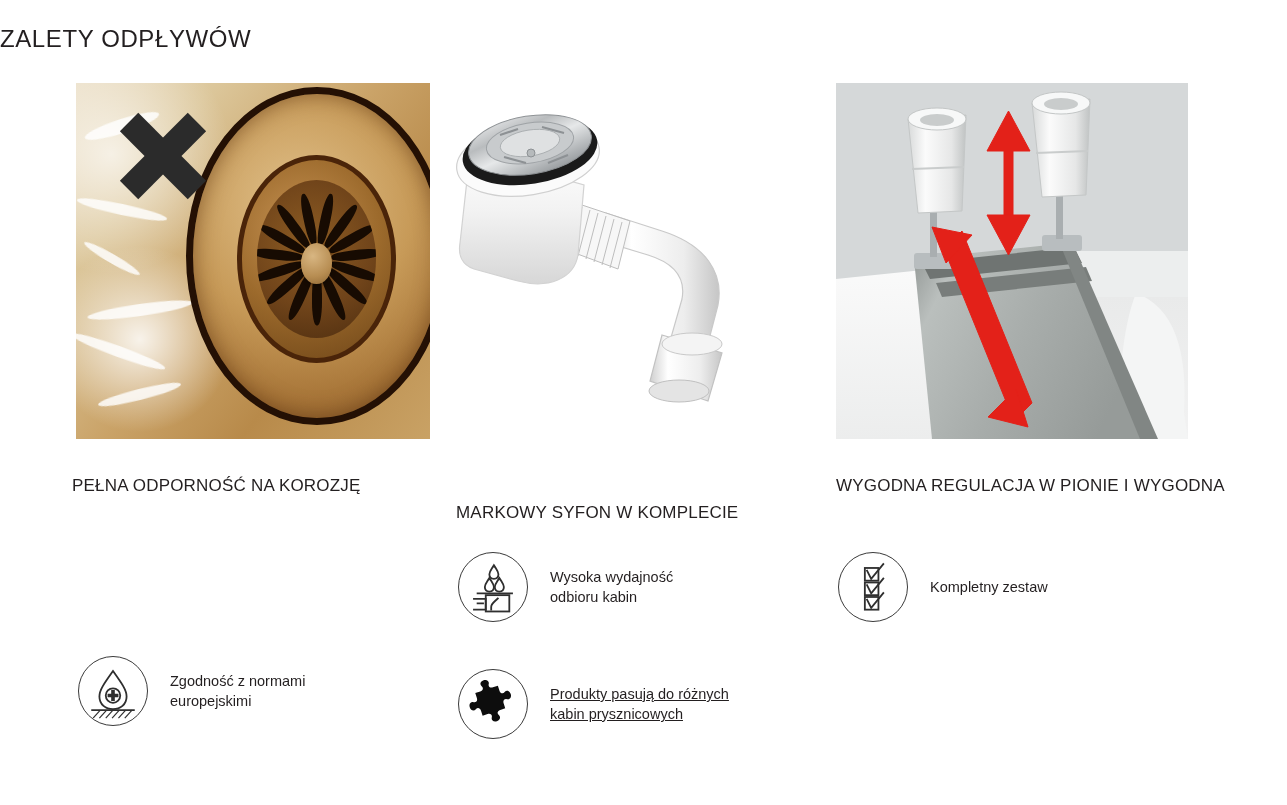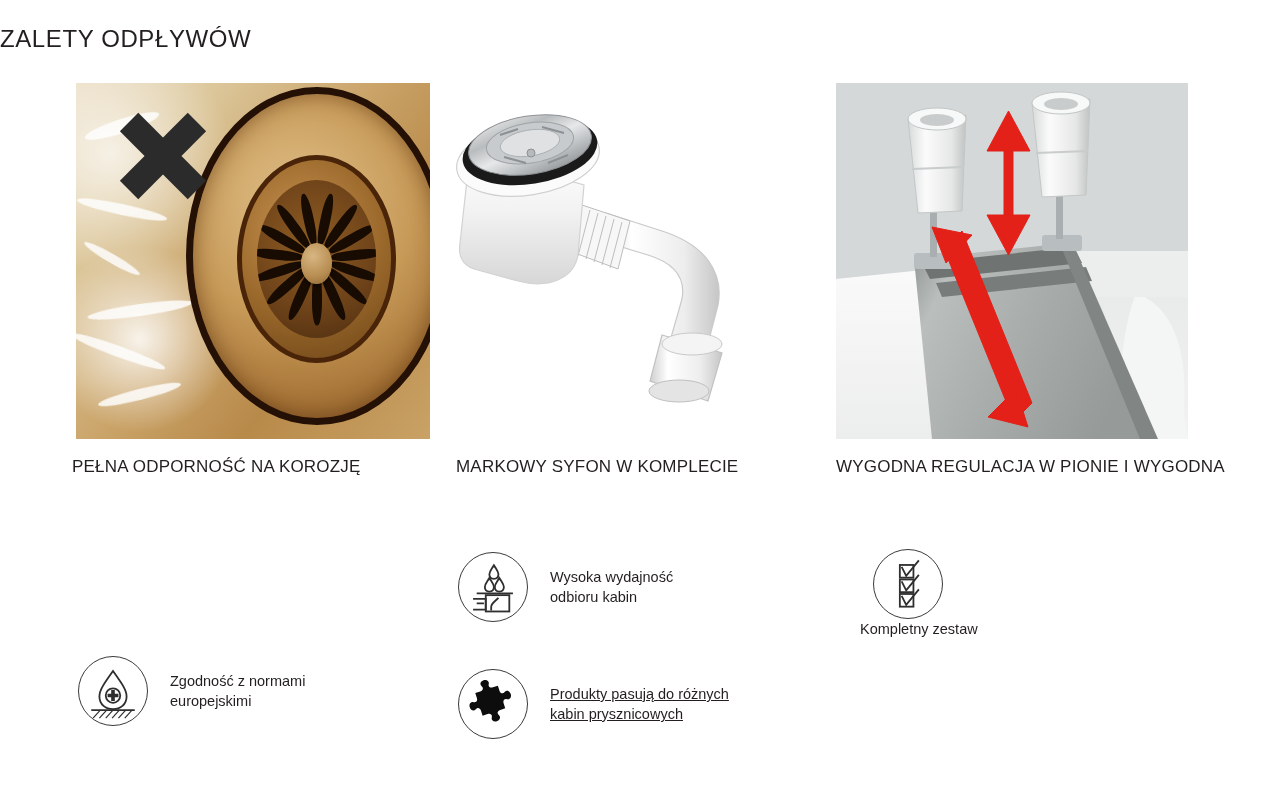--- a/index.html
+++ b/index.html
@@ -155,28 +155,28 @@
     width: 100%;
     height: 100%;
     position: relative;
     background: linear-gradient(180deg, #d8dadb 0%, #cfd2d3 42%, #c8cbcc 52%, #e9eaea 60%, #f2f2f2 100%);
     overflow: hidden;
   }
 
   
   .caption {
     position: absolute;
-    top: 457px;
+    top: 476px;
     font-size: 17px;
     letter-spacing: 0.2px;
     color: #231f20;
     white-space: nowrap;
   }
   .caption.k1 { left: 72px; }
-  .caption.k2 { left: 456px; }
+  .caption.k2 { left: 456px; margin-top: 27px; }
   .caption.k3 { left: 836px; }
 
   
   .features {
     position: absolute;
     top: 545px;
     left: 0;
     width: 1287px;
     height: 230px;
   }
@@ -202,21 +202,21 @@
     font-size: 14.5px;
     line-height: 20px;
     color: #231f20;
     white-space: pre-line;
   }
 
   .feature.f1 { left: 78px;  top: 4px; }
   .feature.f2 { left: 78px;  top: 108px; }
   .feature.f3 { left: 458px; top: 4px; }
   .feature.f4 { left: 458px; top: 121px; text-decoration: underline; }
-  .feature.f5 { left: 838px; top: 4px; flex-direction: column; }
+  .feature.f5 { left: 838px; top: 4px; }
 </style>
 </head>
 <body>
 
 <div class="page-title">ZALETY ODPŁYWÓW</div>
 
 <div class="photo-row">
 
   <div class="photo-cell c1">
     <div class="photo-frame">

